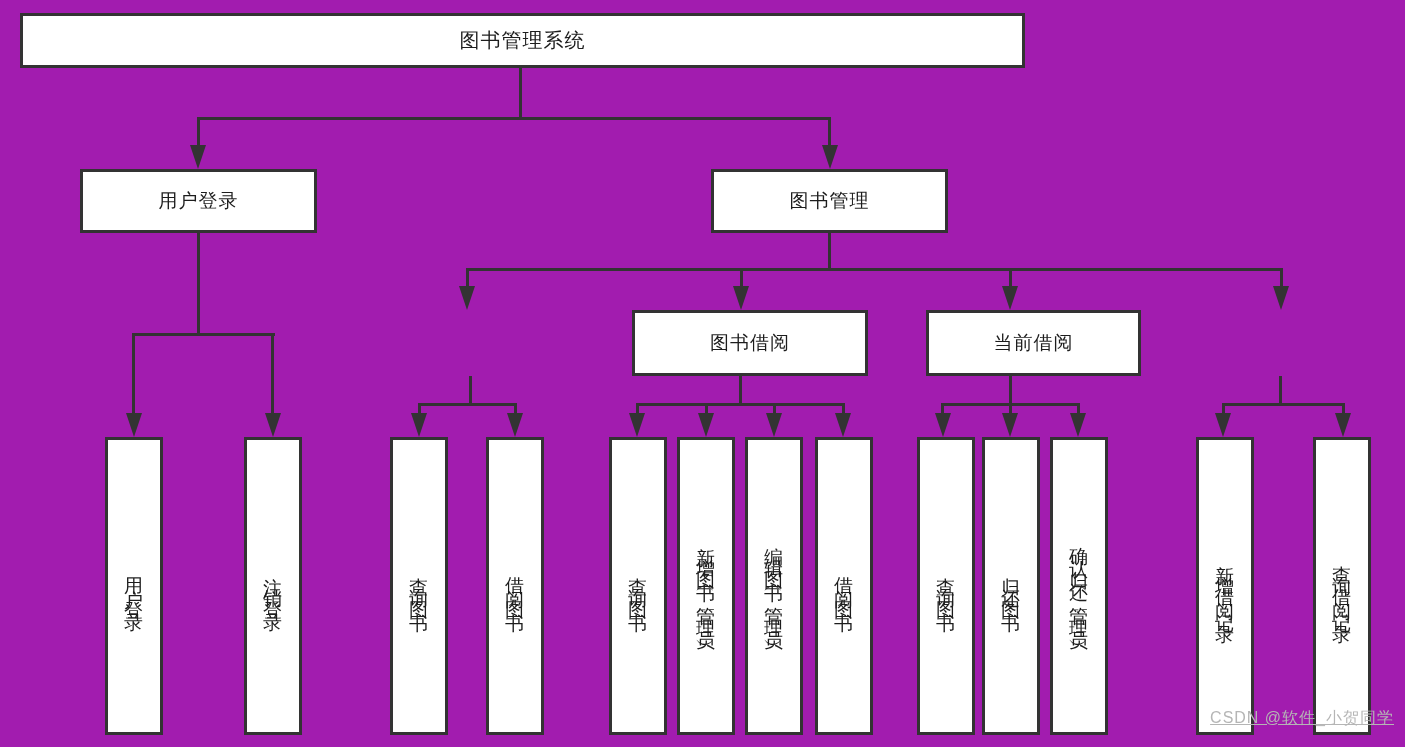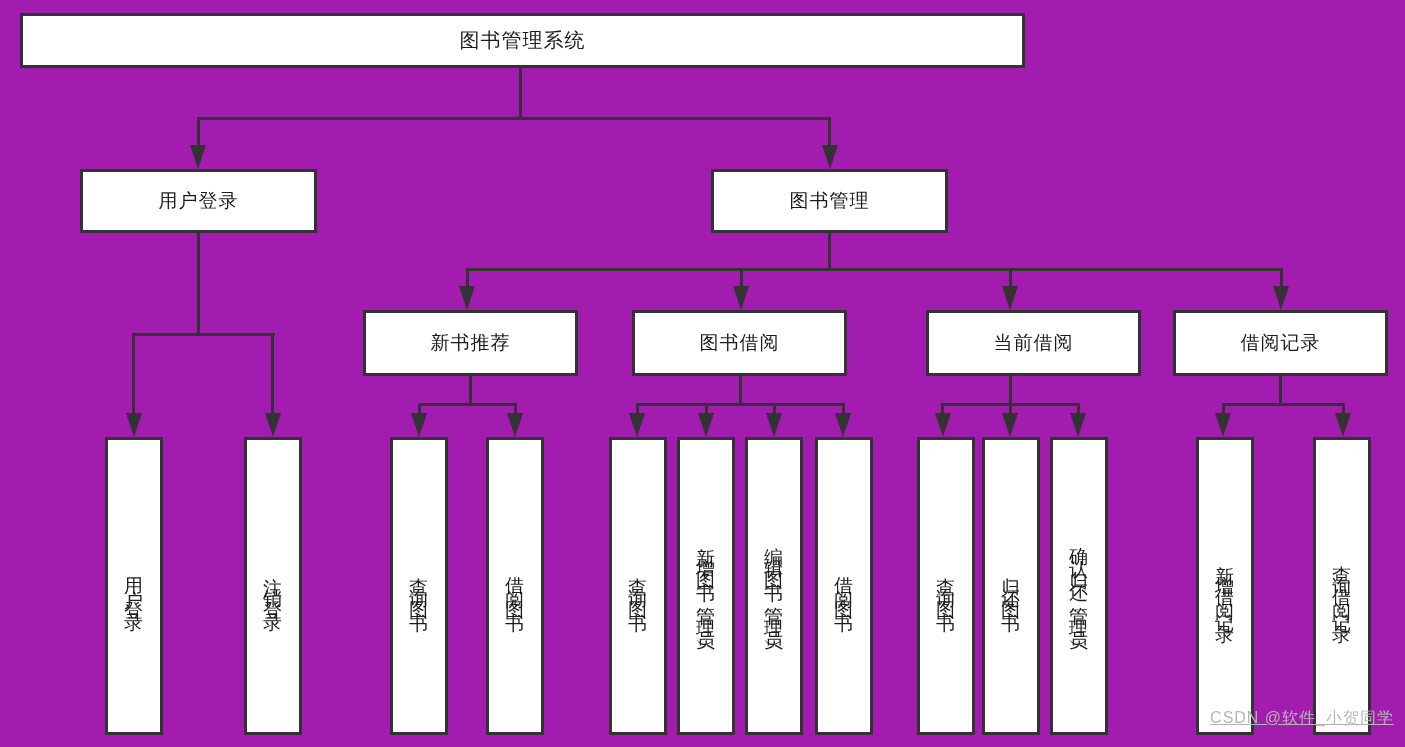--- a/index.html
+++ b/index.html
@@ -96,31 +96,25 @@
   <div class="hline" style="left:466px; top:268px; width:817px;"></div>
   <div class="vline" style="left:466px; top:268px; height:22px;"></div>
   <div class="arrowhead" style="left:459px; top:286px;"></div>
   <div class="vline" style="left:740px; top:268px; height:22px;"></div>
   <div class="arrowhead" style="left:733px; top:286px;"></div>
   <div class="vline" style="left:1009px; top:268px; height:22px;"></div>
   <div class="arrowhead" style="left:1002px; top:286px;"></div>
   <div class="vline" style="left:1280px; top:268px; height:22px;"></div>
   <div class="arrowhead" style="left:1273px; top:286px;"></div>
 
-  <div class="node" style="left:363px; top:310px; width:215px; height:66px;">
-    <span>新书推荐</span>
-  </div>
-  <div class="node" style="left:632px; top:310px; width:215px; height:66px;">
+  <div class="node" style="left:632px; top:310px; width:236px; height:66px;">
     <span>图书借阅</span>
   </div>
   <div class="node" style="left:903px; top:310px; width:215px; height:66px;margin-left:23px;">
     <span>当前借阅</span>
-  </div>
-  <div class="node" style="left:1173px; top:310px; width:215px; height:66px;">
-    <span>借阅记录</span>
   </div>
 
   <div class="vline" style="left:469px; top:376px; height:30px;"></div>
   <div class="hline" style="left:418px; top:403px; width:99px;"></div>
   <div class="vline" style="left:418px; top:403px; height:14px;"></div>
   <div class="arrowhead" style="left:411px; top:413px;"></div>
   <div class="vline" style="left:514px; top:403px; height:14px;"></div>
   <div class="arrowhead" style="left:507px; top:413px;"></div>
 
   <div class="vline" style="left:739px; top:376px; height:30px;"></div>

